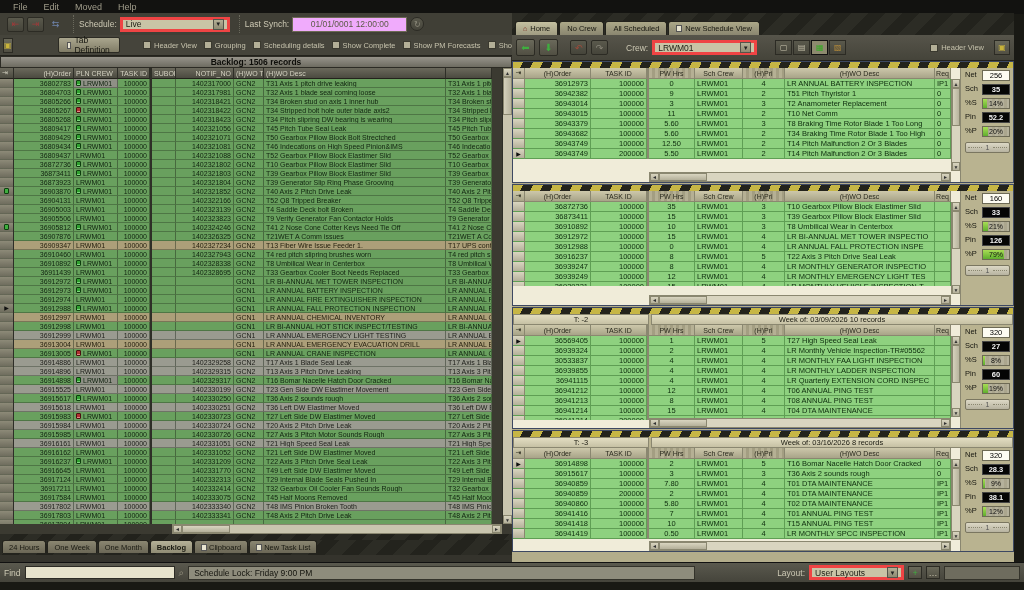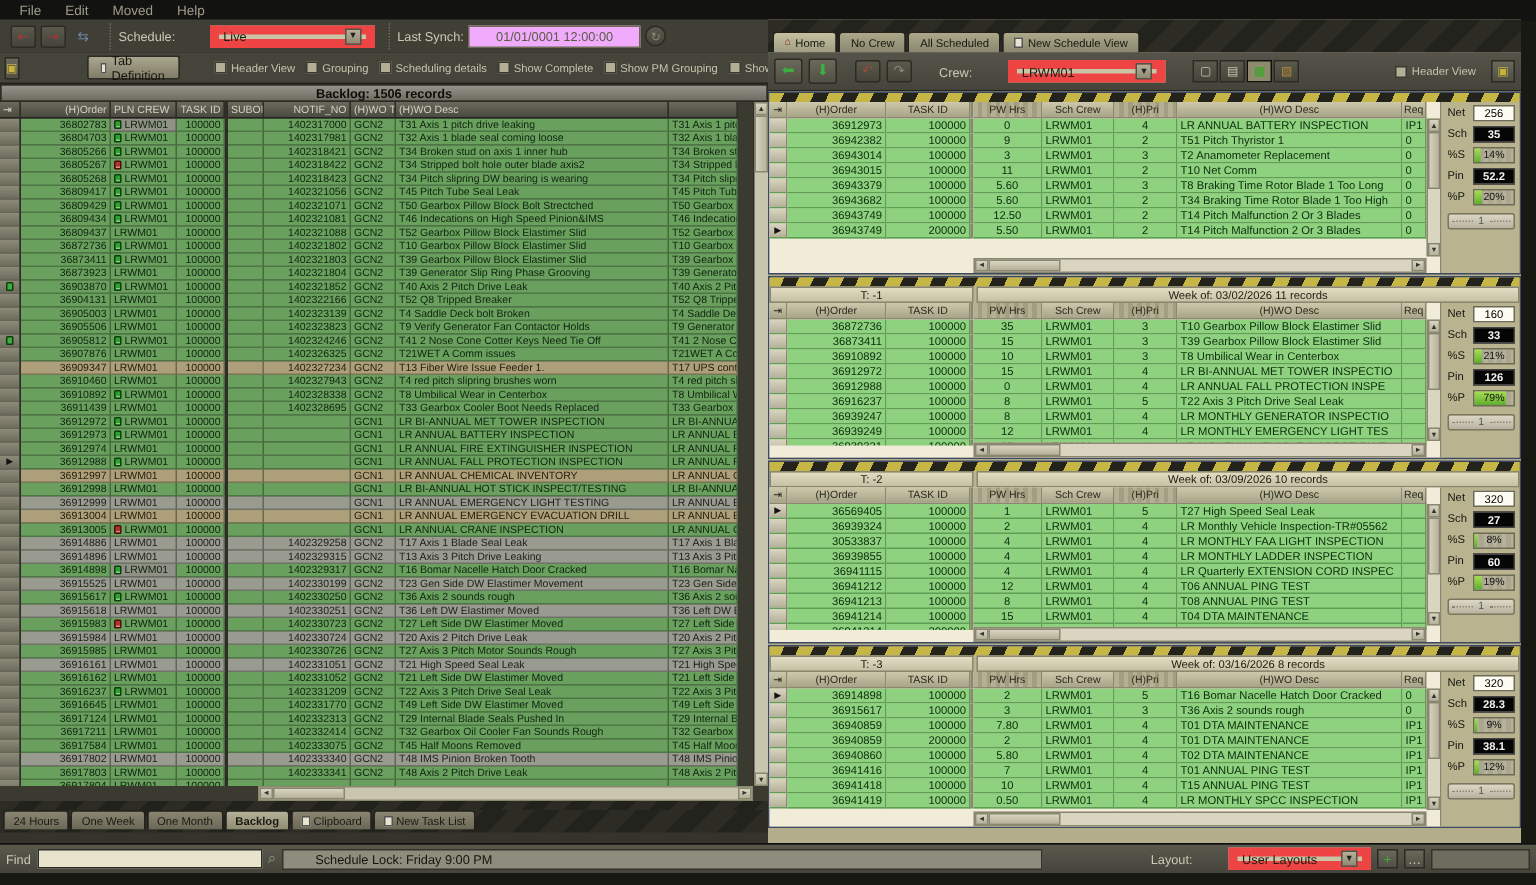--- a/index.html
+++ b/index.html
@@ -10,21 +10,21 @@
     color:#d0d0c0; -webkit-font-smoothing:antialiased;
   }
   
   .menubar{position:absolute;left:0;top:0;width:1024px;height:14px;background:#121210;display:flex;align-items:center;padding-left:6px;gap:2px;}
   .menubar .mitem{font-size:9px;color:#a09c8a;padding:0 7px;cursor:default;}
   
   .toolbar1{position:absolute;left:0;top:13px;width:512px;height:22px;background:#403f36;display:flex;align-items:center;gap:4px;padding:0 2px;}
   .tgroup{display:flex;align-items:center;gap:3px;height:18px;border-left:1px dotted #6a695c;padding:0 5px;}
   .tbtn{width:17px;height:15px;background:linear-gradient(#5a594c,#45443a);border:1px solid #2c2b24;border-radius:2px;display:flex;align-items:center;justify-content:center;font-size:9px;}
   .tlabel{font-size:8.5px;color:#cdc9b4;}
-  .combo{height:15px;background:#c9c4a6;border:6px solid #ef4444;color:#1c1c14;font-size:8.5px;display:flex;align-items:center;padding:0 3px;position:relative;margin-left:20px;}
+  .combo{height:15px;background:#c9c4a6;border:3px solid #ef4444;color:#1c1c14;font-size:8.5px;display:flex;align-items:center;padding:0 3px;position:relative;}
   .combo .val{flex:1;overflow:hidden;white-space:nowrap;}
   .combo .arrow{width:11px;height:11px;margin-left:3px;background:linear-gradient(#b5b096,#8f8a72);border:1px solid #55544a;font-size:6px;color:#222;display:flex;align-items:center;justify-content:center;}
   .input-dis{height:15px;background:#f0abfc;border:1px solid #6d6a55;color:#5a5a46;font-size:8.5px;display:flex;align-items:center;justify-content:center;}
   
   .leftregion{position:absolute;left:0;top:35px;width:512px;height:527px;background:#34332c;}
   .ltoolbar{height:21px;display:flex;align-items:center;gap:5px;background:#45443b;padding:0 3px;border-bottom:1px solid #23221c;}
   .minibtn{width:16px;height:15px;background:linear-gradient(#6a695a,#514f43);border:1px solid #2c2b24;display:flex;align-items:center;justify-content:center;font-size:8px;}
   .btn{height:16px;background:linear-gradient(#aaa68e,#807c66);border:1px solid #2c2b24;border-radius:2px;color:#15150f;font-size:8.5px;display:flex;align-items:center;gap:3px;padding:0 8px;}
   .cbwrap{display:flex;align-items:center;gap:3px;}
   .cb{width:8px;height:8px;background:#b3af97;border:1px solid #3a392f;}
@@ -117,21 +117,21 @@
   .statval.black{background:#050505;border:1px solid #444;color:#f2f2f2;font-weight:bold;}
   .statbar{flex:1;height:11px;border:1px solid #6d6a55;background:repeating-linear-gradient(90deg,#b5b19b 0 3px,#aba68e 3px 6px);position:relative;}
   .statfill{position:absolute;left:0;top:0;bottom:0;background:linear-gradient(#a8dd55,#5fae2e);}
   .statpct{position:absolute;inset:0;display:flex;align-items:center;justify-content:center;font-size:7px;color:#111;}
   .wbtn{height:11px;margin-top:2px;background:linear-gradient(#dcd8c5,#b7b3a0);border:1px solid #7a7660;border-radius:2px;font-size:7px;color:#555;display:flex;align-items:center;justify-content:center;gap:2px;}
   .dotline{flex:1;border-top:1px dotted #8a8770;margin:0 2px;}
   
   .statusbar{position:absolute;left:0;top:562px;width:1024px;height:20px;background:linear-gradient(#5a594e,#45443b);display:flex;align-items:center;gap:4px;padding:0 4px;border-top:1px solid #111;}
   .findinput{width:150px;height:13px;background:#e7e3cc;border:1px solid #2c2b24;}
   .mag{font-size:10px;color:#9a9682;}
-  .lockbox{width:507px;height:14px;background:#8e8c7c;border:1px solid #33322a;color:#14140e;font-size:8.5px;display:flex;align-items:center;padding:0 21px;}
+  .lockbox{width:507px;height:14px;background:#8e8c7c;border:1px solid #33322a;color:#14140e;font-size:8.5px;display:flex;align-items:center;padding:0 5px;}
   .sblabel{font-size:8.5px;color:#cdc9b4;}
   .plusbtn{width:14px;height:13px;background:linear-gradient(#6a695a,#514f43);border:1px solid #2c2b24;color:#3fae3f;font-size:9px;display:flex;align-items:center;justify-content:center;}
   .insetbox{flex:1;height:14px;background:#6e6c5e;border:1px solid #33322a;}
 </style>
 </head>
 <body>
 
 <div id="app">
 
   <div class="menubar" id="menubar">
@@ -192,21 +192,21 @@
           <div class="cbwrap">
             <span class="cb"></span>
             <span class="cblabel">Scheduling details</span>
           </div>
           <div class="cbwrap">
             <span class="cb"></span>
             <span class="cblabel">Show Complete</span>
           </div>
           <div class="cbwrap">
             <span class="cb"></span>
-            <span class="cblabel">Show PM Grouping</span>
+            <span class="cblabel">Show PM Forecasts</span>
           </div>
           <div class="cbwrap">
             <span class="cb"></span>
             <span class="cblabel">Show Unschedulable</span>
           </div>
         </div>
     </div>
     <div class="backlogbar">
       <span>Backlog: 1506 records</span>
     </div>
@@ -1199,24 +1199,20 @@
               <div class="wbtn">
                 <span class="dotline"></span>
                 <span>1</span>
                 <span class="dotline"></span>
               </div>
             </div>
           </div>
         </div>
         <div class="wpanel">
           <div class="hazard"></div>
-          <div class="whdr">
-            <div class="whdr-t">T: -1</div>
-            <div class="whdr-w">Week of: 03/02/2026  11 records</div>
-          </div>
           <div class="wbody">
             <div class="wgrid">
               <div class="wcolhdr">
                 <div class="hc w-gut">⇥</div>
                 <div class="hc w-ord">(H)Order</div>
                 <div class="hc w-task">TASK ID</div>
                 <div class="w-split"></div>
                 <div class="hc w-hrs hatch">PW Hrs</div>
                 <div class="hc w-crew">Sch Crew</div>
                 <div class="hc w-pri hatch">(H)Pri</div>

